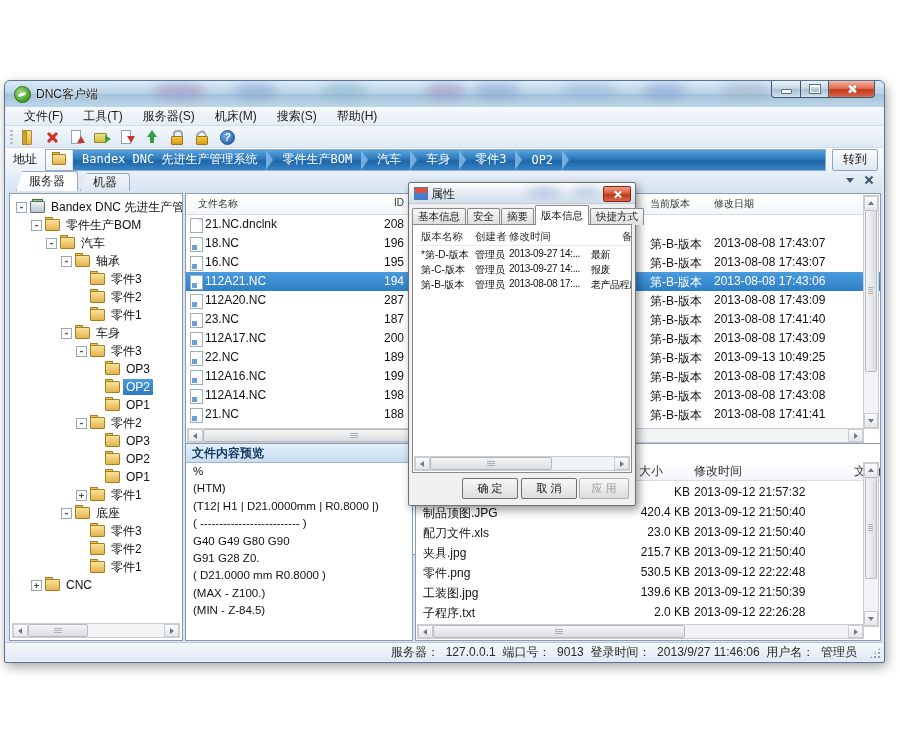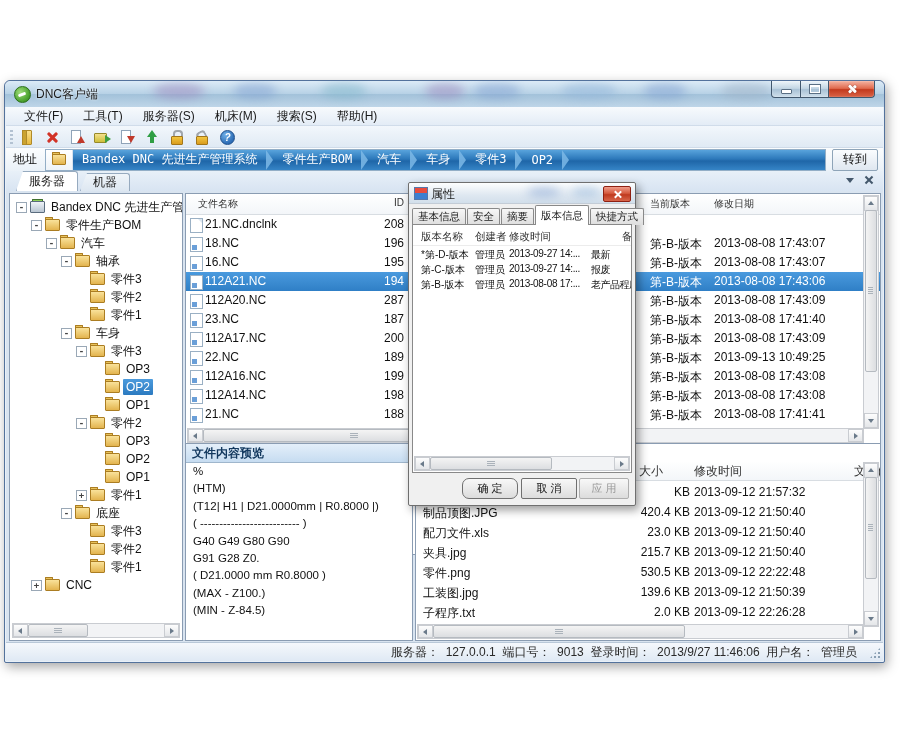--- a/index.html
+++ b/index.html
@@ -177,21 +177,21 @@
   .dlg-page{position:absolute;left:3px;right:3px;top:41px;bottom:32px;background:#fff;border:1px solid #898989;overflow:hidden;}
   .dv-header{position:absolute;left:0;right:0;top:4px;height:16px;font-size:10.5px;color:#333;border-bottom:1px solid #ececec;padding-left:36px;}
   .dv-header span{position:absolute;top:1px;white-space:nowrap;}
   .dcol-name{left:8px;} .dcol-creator{left:62px;} .dcol-time{left:96px;} .dcol-note{left:188px;margin-left:21px;}
   .drow{position:absolute;left:0;right:0;height:15px;font-size:10px;color:#111;}
   .drow span{position:absolute;top:1px;white-space:nowrap;}
   .drow .dname{left:8px;} .drow .dcreator{left:62px;} .drow .dtime{left:96px;letter-spacing:-.3px;} .drow .dnote{left:178px;letter-spacing:-.5px;}
   .dlg-hscroll{left:1px;right:1px;bottom:1px;}
   .dlg-btn{position:absolute;bottom:6px;height:19px;border:1px solid #707070;border-radius:2px;
     background:linear-gradient(#f8f8f8,#dcdcdc);font-size:11px;color:#111;display:flex;align-items:center;justify-content:center;}
-  .dlg-btn.ok{left:53px;width:54px;border-radius:7px;}
+  .dlg-btn.ok{left:53px;width:54px;}
   .dlg-btn.cancel{left:112px;width:54px;}
   .dlg-btn.apply{left:170px;width:48px;color:#9a9a9a;border-color:#aeaeae;}
 </style>
 </head>
 <body>
 
 <div class="canvas">
   <div class="window">
 
     <div class="titlebar">

